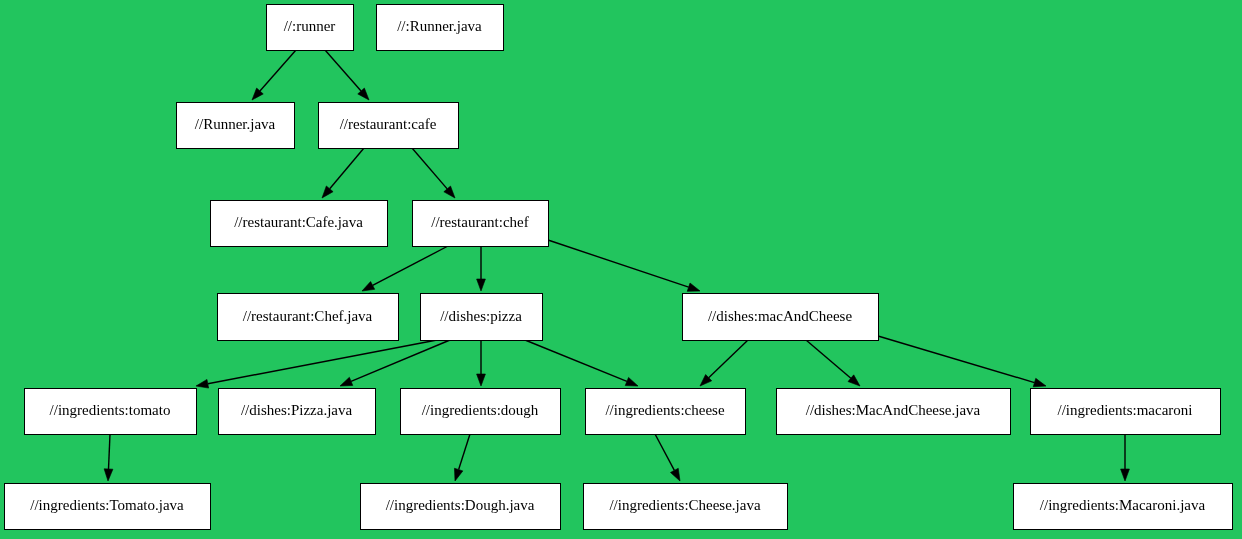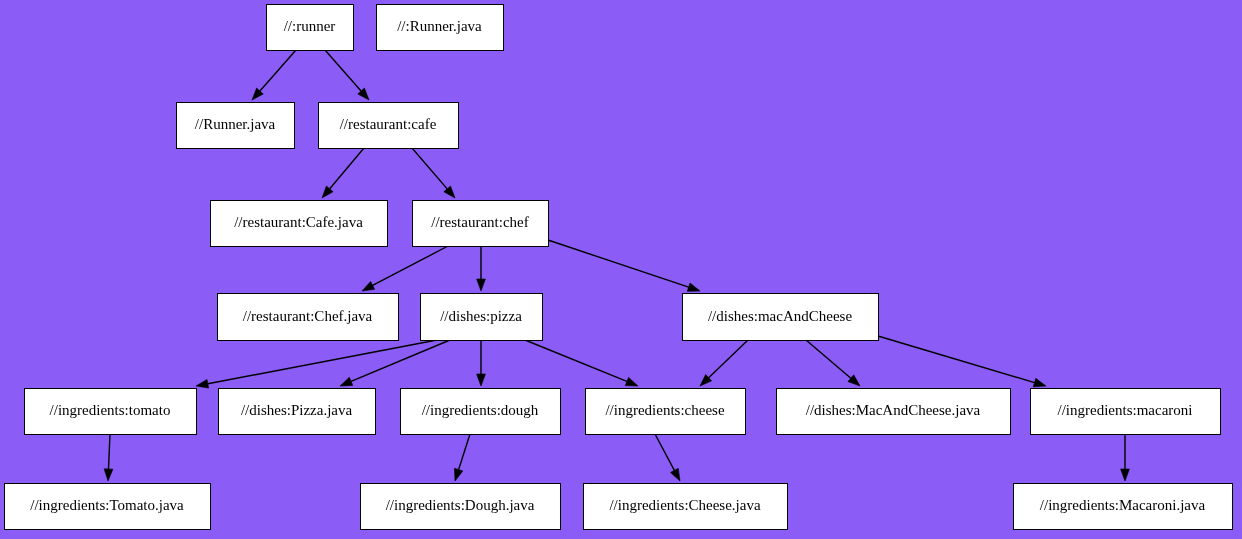--- a/index.html
+++ b/index.html
@@ -4,21 +4,21 @@
 <style>
   html, body {
     margin: 0;
     padding: 0;
     background: #ffffff;
   }
   #graph-canvas {
     position: relative;
     width: 1242px;
     height: 539px;
-    background: #8b5cf6;
+    background: #22c55e;
     font-family: "Liberation Serif", "DejaVu Serif", serif;
     overflow: hidden;
   }
   #graph-svg {
     position: absolute;
     top: 0;
     left: 0;
     width: 1242px;
     height: 539px;
     display: block;

